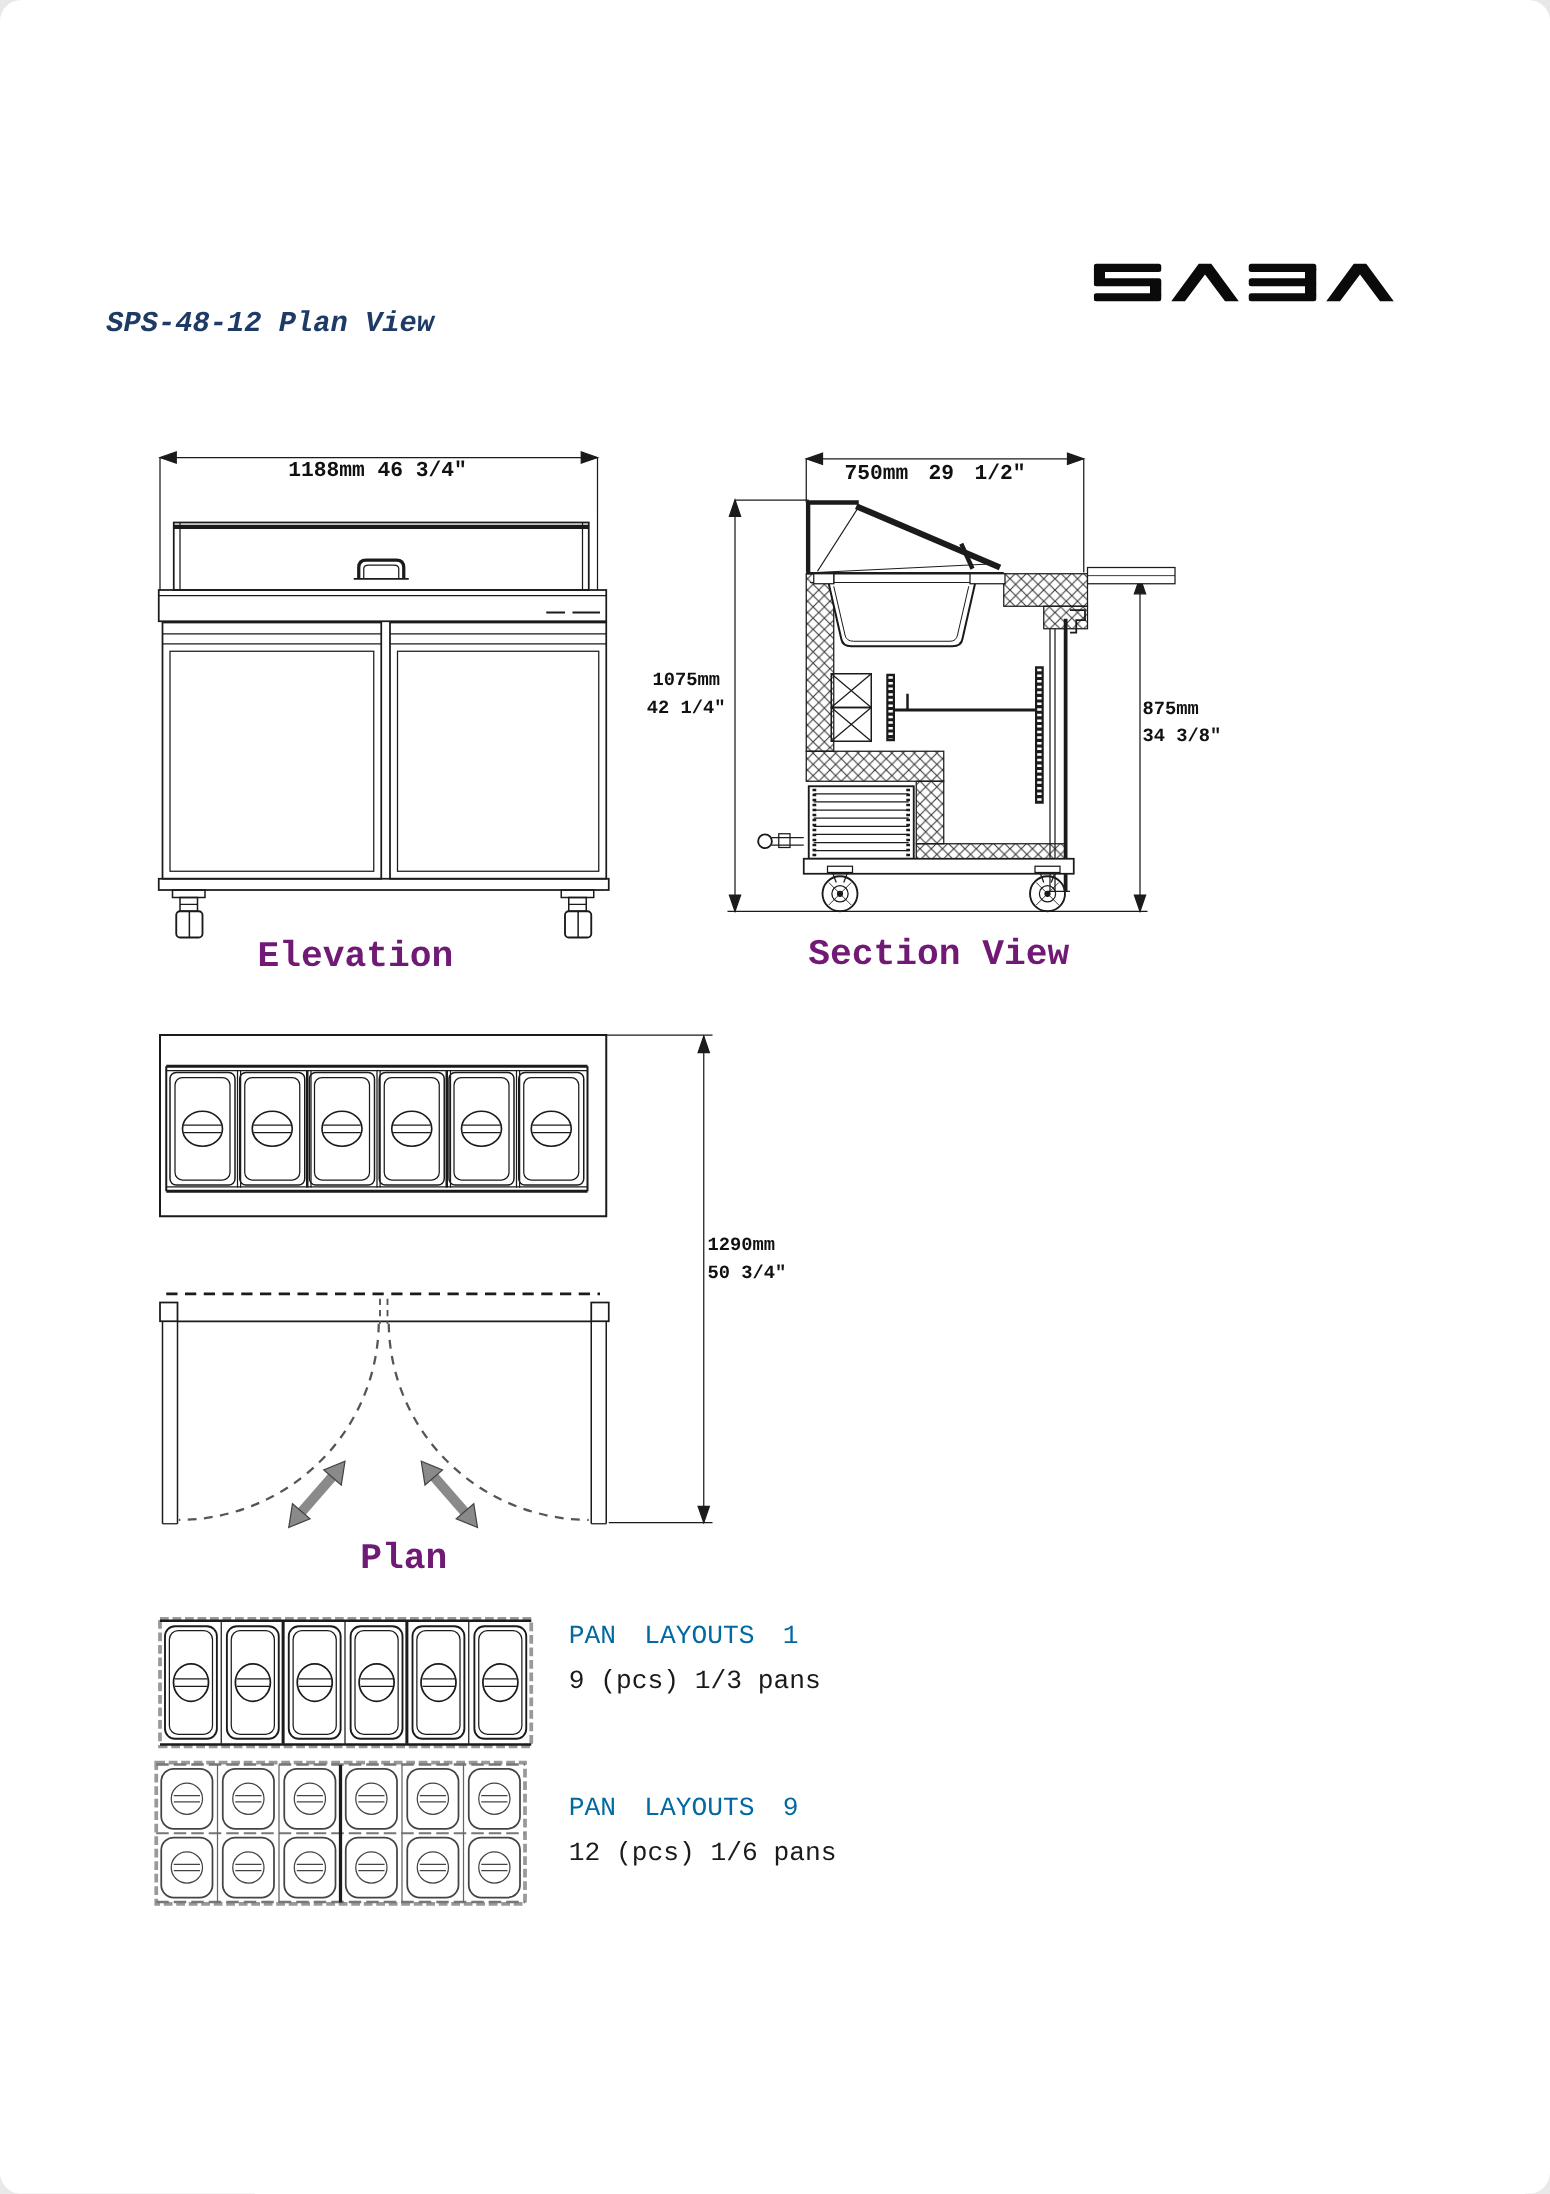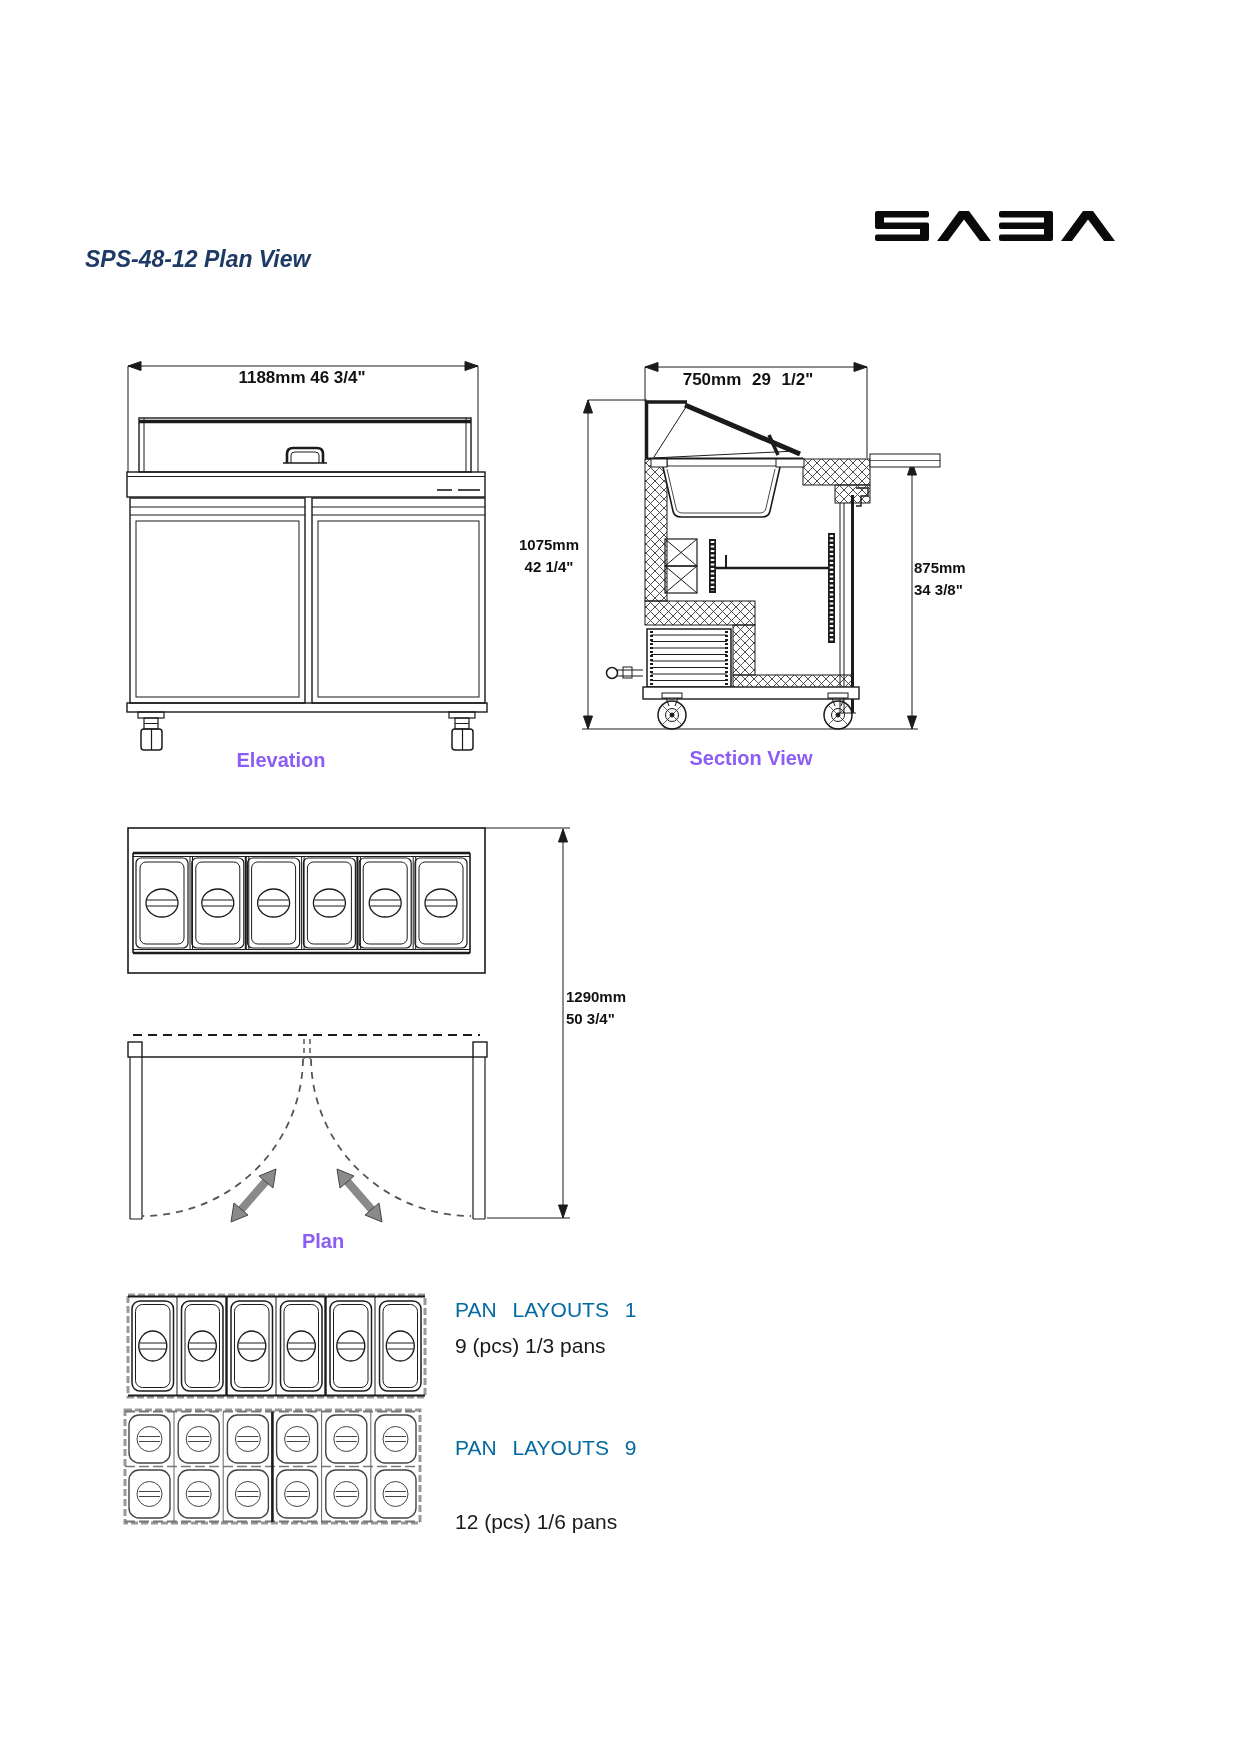--- a/index.html
+++ b/index.html
@@ -1,36 +1,37 @@
 <!DOCTYPE html>
 <html><head>
 <meta charset="utf-8">
 <style>
   html,body{margin:0;padding:0;background:#e8e8e8;}
   .page{
     position:relative;
     width:1240px;height:1755px;
     background:#ffffff;
-    font-family:Liberation Sans, sans-serif;
+    font-family:Liberation Mono, monospace;
     color:#111;
     overflow:hidden;
+    border-radius:17px;
   }
   .abs{position:absolute;}
   .doc-title{
     font-size:23px;font-weight:bold;font-style:italic;
     color:#1e3b66;white-space:nowrap;
   }
   .dim{
     font-weight:bold;font-size:15px;color:#111;white-space:nowrap;line-height:1.15;
   }
   .dim-lg{font-size:17px;}
   .dim-wide{word-spacing:6px;}
   .center{text-align:center;}
   .view-label{
-    font-weight:bold;font-size:20px;color:#8b5cf6;white-space:nowrap;
+    font-weight:bold;font-size:29px;color:#701a75;white-space:nowrap;
   }
   .pan-title{
     font-size:21px;color:#0369a1;word-spacing:10px;white-space:nowrap;
   }
   .pan-sub{
     font-size:21px;color:#1a1a1a;white-space:nowrap;margin-top:6px;
   }
   svg{display:block;}
 </style>
 </head>
@@ -517,15 +518,15 @@
         <line x1="74" y1="10" x2="74" y2="120" stroke="#666"></line>
         <line x1="123.2" y1="10" x2="123.2" y2="120" stroke="#666"></line>
         <line x1="172.4" y1="10" x2="172.4" y2="120" stroke="#1b1b1b" stroke-width="2.6"></line>
         <line x1="221.6" y1="10" x2="221.6" y2="120" stroke="#666"></line>
         <line x1="270.8" y1="10" x2="270.8" y2="120" stroke="#666"></line>
       </g>
     </g>
   </svg>
 
   <div class="abs pan-title" style="left:455px;top:1436px;">PAN LAYOUTS 9</div>
-  <div class="abs pan-sub" style="left:455px;top:1504px;">12 (pcs) 1/6 pans</div>
+  <div class="abs pan-sub" style="left:455px;top:1466px;">12 (pcs) 1/6 pans</div>
 
 </div>
 
 </body></html>

